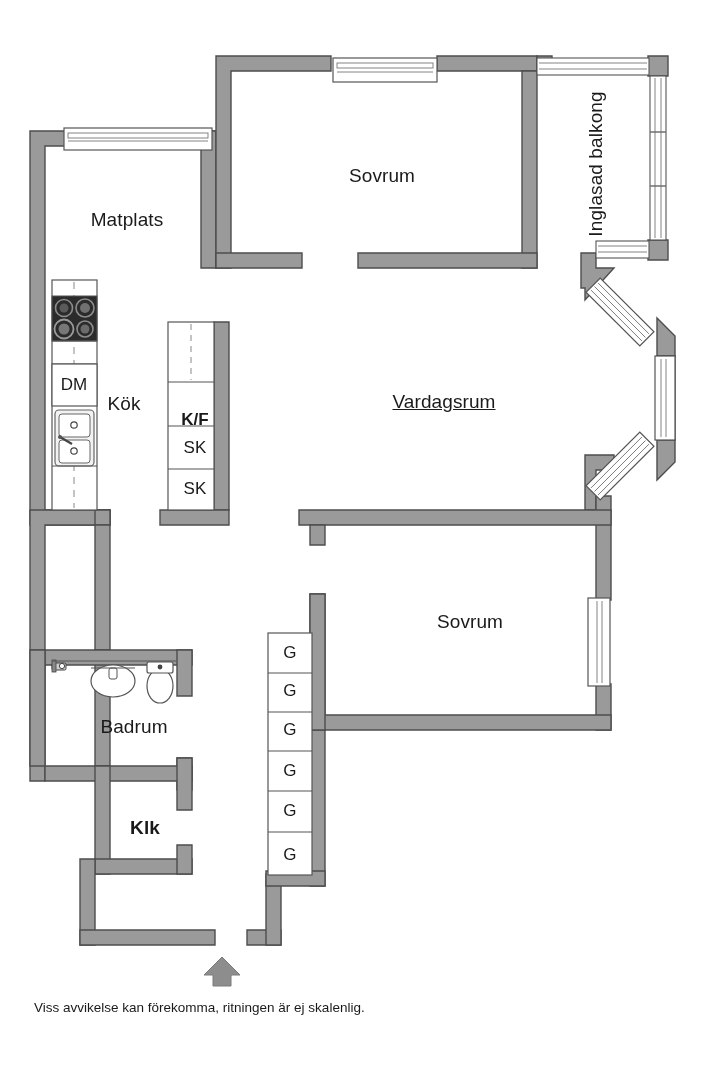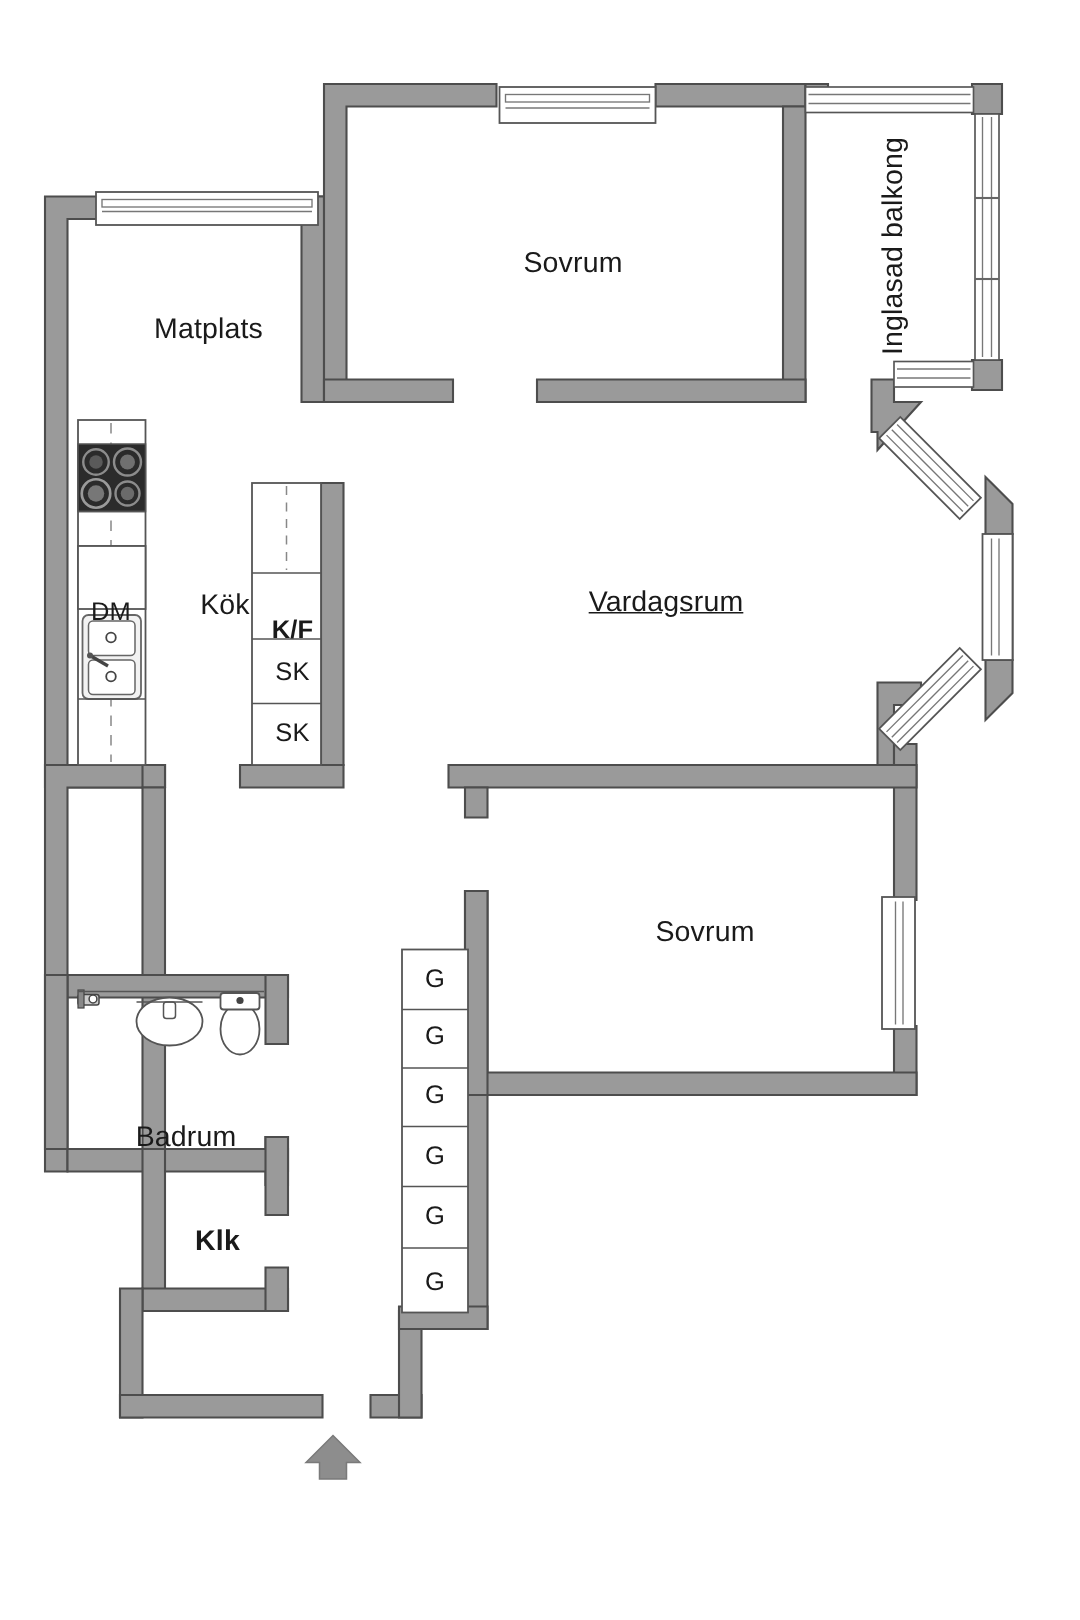--- a/index.html
+++ b/index.html
@@ -304,50 +304,51 @@
       <line x1="268" y1="791" x2="312" y2="791" stroke="#555555" stroke-width="1.1"></line>
       <line x1="268" y1="832" x2="312" y2="832" stroke="#555555" stroke-width="1.1"></line>
     </g>
 
     <g>
       <path d="M 222,957 L 240,975 L 231,975 L 231,986 L 213,986 L 213,975 L 204,975 Z" fill="#8d8d8d" stroke="#7a7a7a" stroke-width="1"></path>
     </g>
 
   </svg>
 
-  <div class="plan-label room-label" style="left:139px; top:220px;text-align:right;">Matplats</div>
+  <div class="plan-label room-label" style="left:127px; top:220px;text-align:right;">Matplats</div>
 
   <div class="plan-label room-label" style="left:382px; top:176px;">Sovrum</div>
 
-  <div class="plan-label room-label" style="left:150px; top:404px;">Kök</div>
+  <div class="plan-label room-label" style="left:124px; top:404px;">Kök</div>
 
   <div class="plan-label room-label" style="left:444px; top:402px;text-decoration:underline;">Vardagsrum</div>
 
   <div class="plan-label room-label" style="left:470px; top:622px;">Sovrum</div>
 
-  <div class="plan-label room-label" style="left:124px; top:727px;margin-top:32px;">Badrum</div>
+  <div class="plan-label room-label" style="left:134px; top:727px;">Badrum</div>
 
   <div class="plan-label room-label" style="left:145px; top:828px;font-weight:bold;">Klk</div>
 
   <div class="plan-label balcony-label" style="left:596px; top:164px;">Inglasad balkong</div>
 
-  <div class="plan-label fixture-label" style="left:74px; top:385px;margin-top:23px;">DM</div>
+  <div class="plan-label fixture-label" style="left:74px; top:385px;">DM</div>
 
   <div class="plan-label fixture-label" style="left:195px; top:420px;font-weight:bold;">K/F</div>
 
   <div class="plan-label fixture-label" style="left:195px; top:448px;">SK</div>
 
   <div class="plan-label fixture-label" style="left:195px; top:489px;">SK</div>
 
   <div class="plan-label fixture-label" style="left:290px; top:653px;">G</div>
 
   <div class="plan-label fixture-label" style="left:290px; top:691px;">G</div>
 
   <div class="plan-label fixture-label" style="left:290px; top:730px;">G</div>
 
   <div class="plan-label fixture-label" style="left:290px; top:771px;">G</div>
 
   <div class="plan-label fixture-label" style="left:290px; top:811px;">G</div>
 
   <div class="plan-label fixture-label" style="left:290px; top:855px;">G</div>
 
+  <div id="disclaimer">Viss avvikelse kan förekomma, ritningen är ej skalenlig.</div>
 
 </div>
 
 </body></html>

